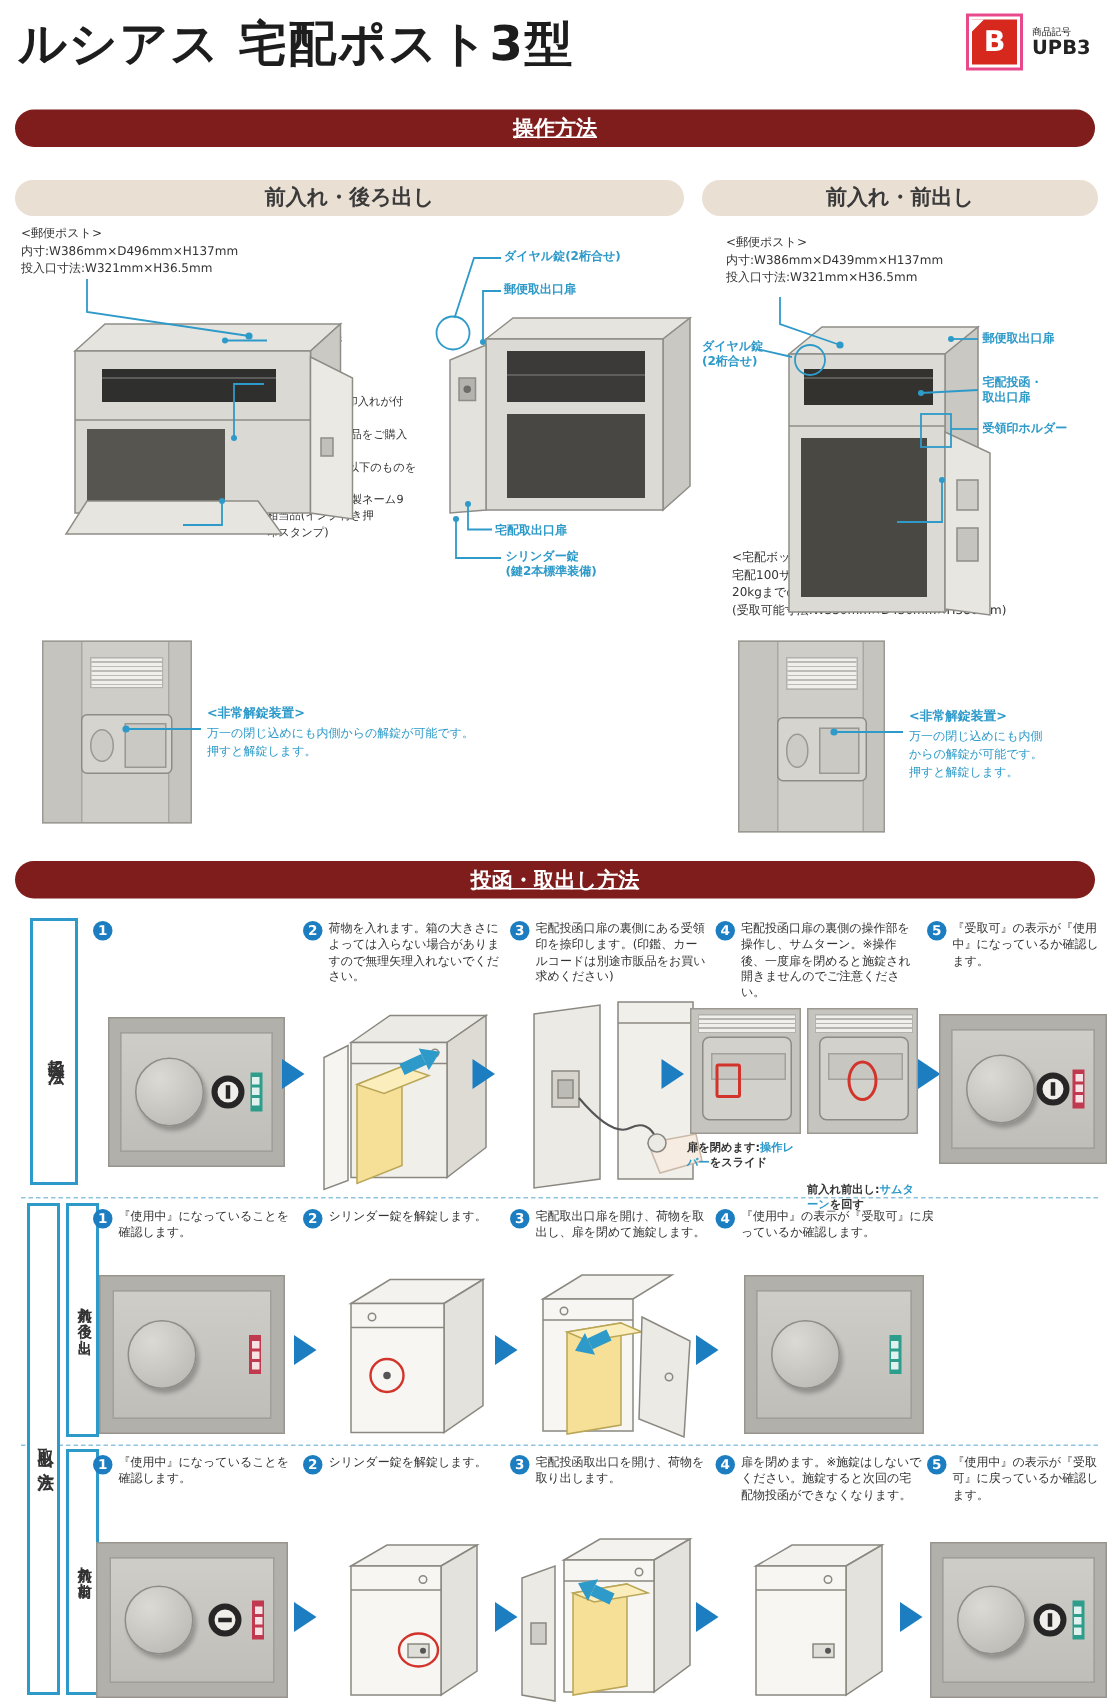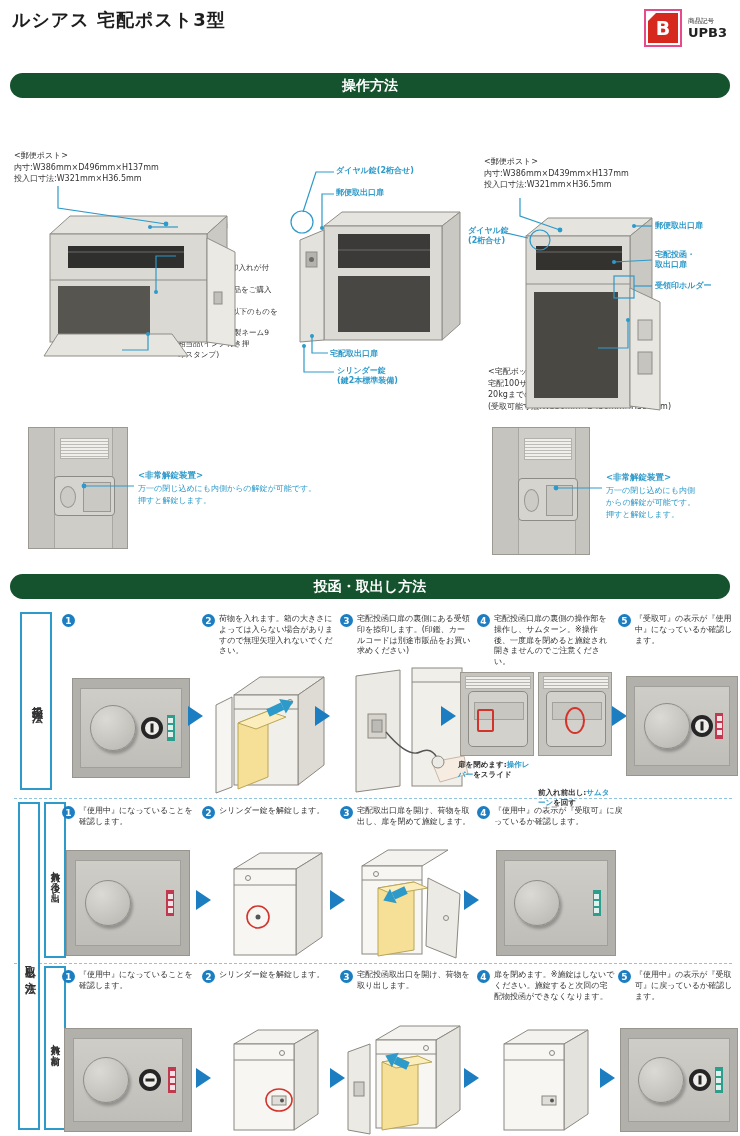--- a/index.html
+++ b/index.html
@@ -1,23 +1,23 @@
 <!DOCTYPE html>
 <html><head>
 <meta charset="utf-8">
 <style>
   html,body{margin:0;padding:0;background:#fff;}
   .page{position:relative;width:740px;height:1136px;background:#fff;overflow:hidden;
         font-family:"DejaVu Sans",sans-serif;color:#333;}
   .s{position:absolute;}
   .pre{white-space:pre-line;}
   
-  .title{font-size:18px;font-weight:bold;color:#1d1d1d;letter-spacing:1px;}
-  .mainbar{left:10px;width:720px;height:25px;background:#14532d;border-radius:13px;
-           color:#fff;font-weight:bold;font-size:14px;display:flex;align-items:center;justify-content:center;}
+  .title{font-size:32px;font-weight:bold;color:#1d1d1d;letter-spacing:1px;}
+  .mainbar{left:10px;width:720px;height:25px;background:#7f1d1d;border-radius:13px;
+           color:#fff;font-weight:bold;font-size:14px;display:flex;align-items:center;justify-content:center;text-decoration:underline;}
   .subbar{height:24px;background:#EADFD3;border-radius:12px;color:#3a3a3a;font-weight:bold;font-size:14px;
           display:flex;align-items:center;justify-content:center;}
   
   .logo{width:38px;height:38px;border:2px solid #E8498A;background:#fff;padding:2px;box-sizing:border-box;}
   .logo-in{position:relative;width:100%;height:100%;background:#D7281E;display:flex;align-items:center;justify-content:center;
            color:#fff;font-weight:bold;font-size:19px;}
   .logo-in::before{content:'';position:absolute;left:0;top:0;border-top:8px solid #fff;border-right:8px solid transparent;}
   .prodlbl{font-size:6.5px;color:#222;}
   .prodcode{font-size:13px;font-weight:bold;color:#222;line-height:1;}
   
@@ -81,20 +81,22 @@
       <div class="logo-in">B</div>
     </div>
     <div>
       <div class="prodlbl">商品記号</div>
       <div class="prodcode">UPB3</div>
     </div>
   </div>
 
   <div class="s mainbar" style="top:73px;">操作方法</div>
 
+  <div class="s subbar" style="left:10px;top:120px;width:446px;">前入れ・後ろ出し</div>
+  <div class="s subbar" style="left:468px;top:120px;width:264px;">前入れ・前出し</div>
 
   <div class="s spec pre" style="left:14px;top:150px;width:190px;">&lt;郵便ポスト&gt;
 内寸:W386mm×D496mm×H137mm
 投入口寸法:W321mm×H36.5mm</div>
   <div class="s lbl" style="left:180px;top:221px;">郵便投函口扉</div>
   <div class="s lbl" style="left:178px;top:250px;">受領印ホルダー</div>
   <div class="s note pre" style="left:178px;top:263px;width:138px;">扉の裏には受領印入れが付
 いています。
 (印鑑は別途市販品をご購入
  ください)

